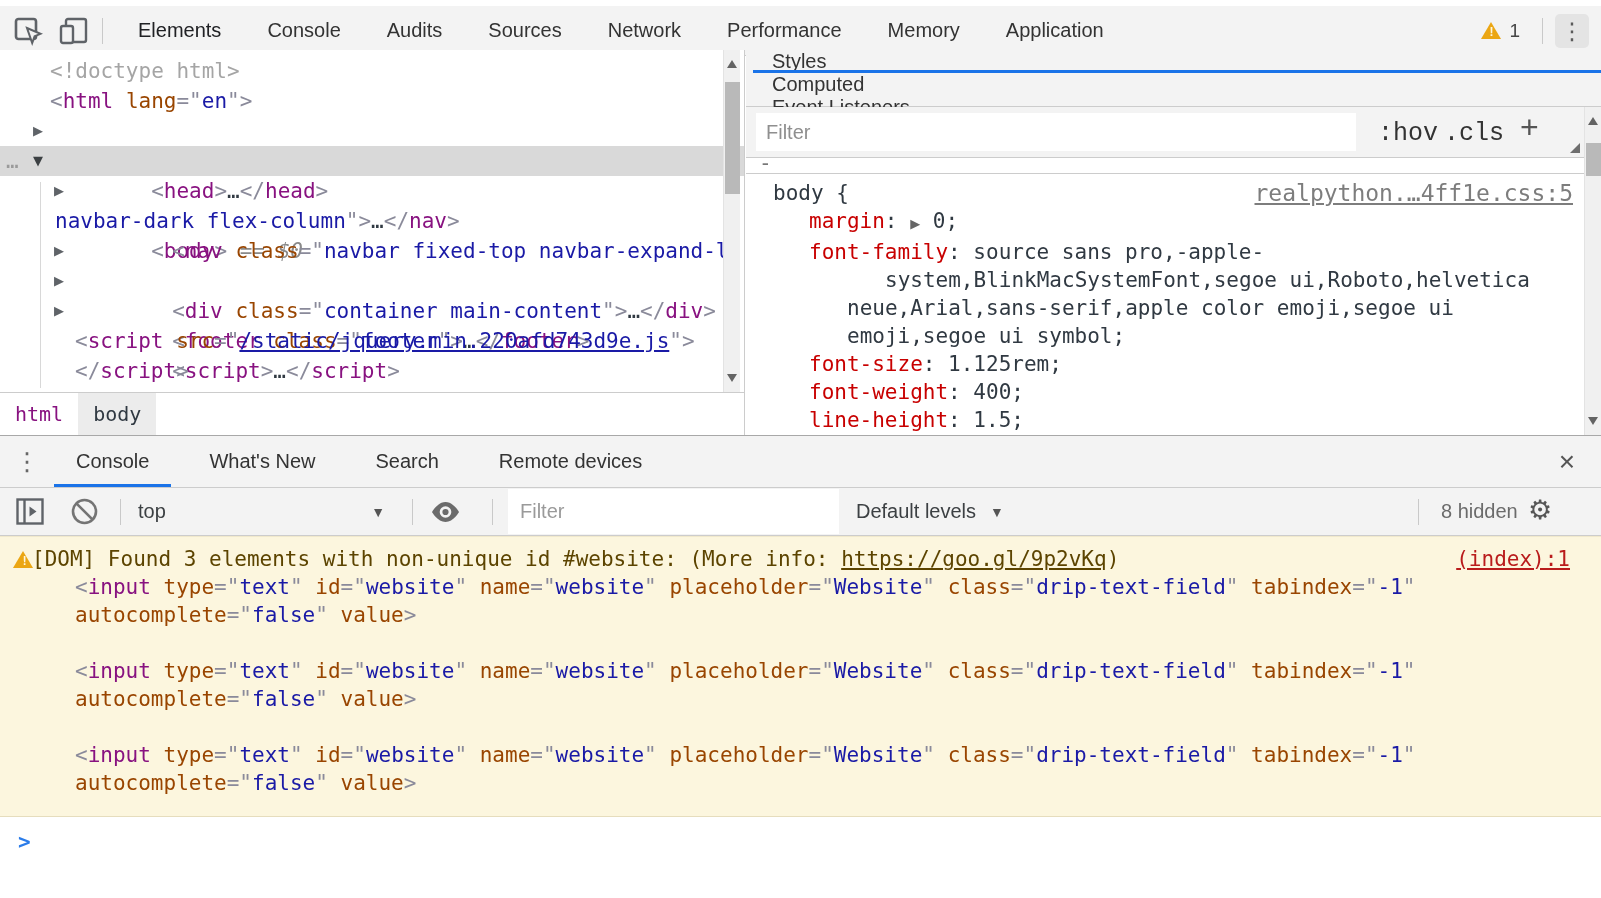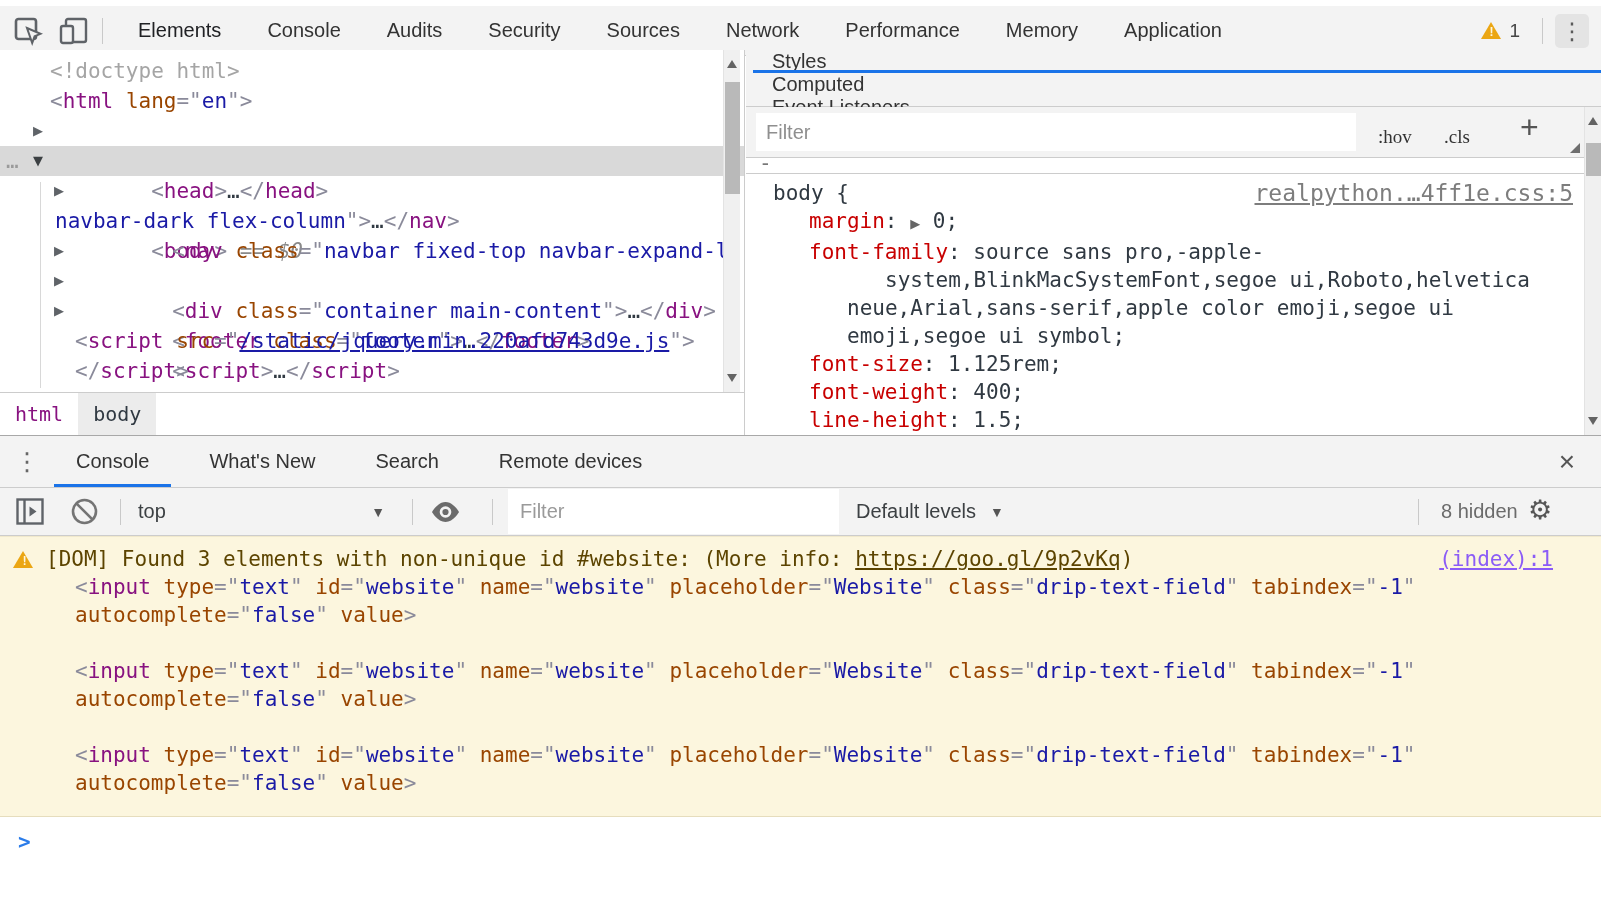--- a/index.html
+++ b/index.html
@@ -72,21 +72,21 @@
   
   .styles-panel{position:absolute;left:746px;top:50px;width:855px;height:385px;background:#fff;}
   .s-tabs{height:57px;background:#f3f3f3;border-bottom:1px solid #ccc;box-sizing:border-box;display:flex;align-items:stretch;padding-left:7px;flex-direction:column;}
   .s-tab{display:flex;align-items:center;padding:0 19px;font-size:20px;color:#333;position:relative;white-space:nowrap;}
   .s-tab.active::after{content:"";position:absolute;left:0;right:0;bottom:0;height:3px;background:#1a73e8;}
   .s-more{display:flex;align-items:center;padding:0 14px;font-size:22px;color:#333;}
   .s-filter{height:51px;background:#f3f3f3;border-bottom:1px solid #ccc;box-sizing:border-box;position:relative;}
   .s-filter input{position:absolute;left:10px;top:6px;width:600px;height:38px;border:none;outline:none;background:#fff;
     font-size:20px;padding:0 10px;box-sizing:border-box;color:#333;font-family:"Liberation Sans",sans-serif;}
   .s-filter input::placeholder{color:#8f8f8f;}
-  .mono-btn{position:absolute;top:19px;font-size:19px;color:#333;font-family:Liberation Serif, serif;}
+  .mono-btn{position:absolute;top:12px;font-size:25px;color:#333;font-family:Liberation Mono, monospace;}
   .btn-hov{left:632px;} .btn-cls{left:698px;}
   .btn-plus{position:absolute;left:774px;top:2px;font-size:32px;color:#555;font-weight:400;}
   .fcorner{position:absolute;left:824px;bottom:4px;width:0;height:0;border-left:10px solid transparent;border-bottom:10px solid #6e6e6e;}
   .s-content{position:absolute;left:0;top:108px;right:0;bottom:0;overflow:hidden;font-size:21px;}
   .partial-row{height:15px;border-bottom:1px solid #ccc;color:#777;line-height:11px;padding-left:13px;overflow:hidden;}
   .rule{padding:5px 0 0 27px;line-height:28px;}
   .cl{white-space:pre;}
   .k-prop{padding-left:36px;}
   .k-w1{padding-left:74px;}
   .k-w2{padding-left:112px;}
@@ -114,23 +114,23 @@
   .ct-filter{position:absolute;left:508px;top:1px;width:331px;height:45px;border:none;outline:none;background:#fff;
     font-size:20px;padding:0 12px;box-sizing:border-box;color:#333;font-family:"Liberation Sans",sans-serif;}
   .ct-filter::placeholder{color:#9a9a9a;}
   .ct-levels{position:absolute;left:856px;top:0;height:100%;display:flex;align-items:center;gap:14px;font-size:20px;color:#3c4043;}
   .ct-levels .dd{font-size:14px;color:#555;}
   .ct-hidden{position:absolute;left:1441px;top:0;height:100%;display:flex;align-items:center;font-size:20px;color:#6b6b6b;}
   .ct-gear{position:absolute;left:1528px;top:6px;font-size:27px;color:#565656;}
 
   .d-messages{position:absolute;left:0;top:100px;right:0;bottom:0;overflow:hidden;font-size:21px;}
   .warn-block{background:#fcf6de;border-top:1px solid #f1e9cc;border-bottom:1px solid #e6ddbd;padding:8px 0 19px 0;}
-  .w-header{position:relative;padding-left:46px;line-height:28px;display:flex;}
+  .w-header{position:relative;padding-left:32px;line-height:28px;display:flex;}
   .w-icon{position:absolute;left:13px;top:6px;}
-  .w-src{margin-left:auto;margin-right:48px;color:#8b5cf6;text-decoration:underline;white-space:nowrap;}
+  .w-src{margin-left:auto;margin-right:31px;color:#b91c1c;text-decoration:underline;white-space:nowrap;}
   .w-preview{padding-left:75px;line-height:28px;}
   .w-preview + .w-preview{margin-top:28px;}
   .pline{white-space:pre;}
   .prompt{padding:13px 0 0 18px;}
   .chev{color:#2b7ce9;font-weight:bold;font-size:21px;}
 </style>
 </head>
 <body>
 
 <div class="devtools">
@@ -146,21 +146,20 @@
       <svg width="30" height="30" viewBox="0 0 30 30">
         <rect x="7" y="3" width="20" height="23" rx="2" fill="none" stroke="#5f6368" stroke-width="2.4"></rect>
         <rect x="2" y="10" width="12" height="17" rx="2" fill="#f3f3f3" stroke="#5f6368" stroke-width="2.4"></rect>
       </svg>
     </span>
     <span class="vdiv"></span>
     <nav class="tabs">
       <span class="tab active">Elements</span>
       <span class="tab">Console</span>
       <span class="tab">Audits</span>
-      <span class="tab">Security</span>
       <span class="tab">Sources</span>
       <span class="tab">Network</span>
       <span class="tab">Performance</span>
       <span class="tab">Memory</span>
       <span class="tab">Application</span>
     </nav>
     <span class="spacer"></span>
     <span class="warn-badge">
       <span class="warn-tri"></span>
       <span>1</span>

